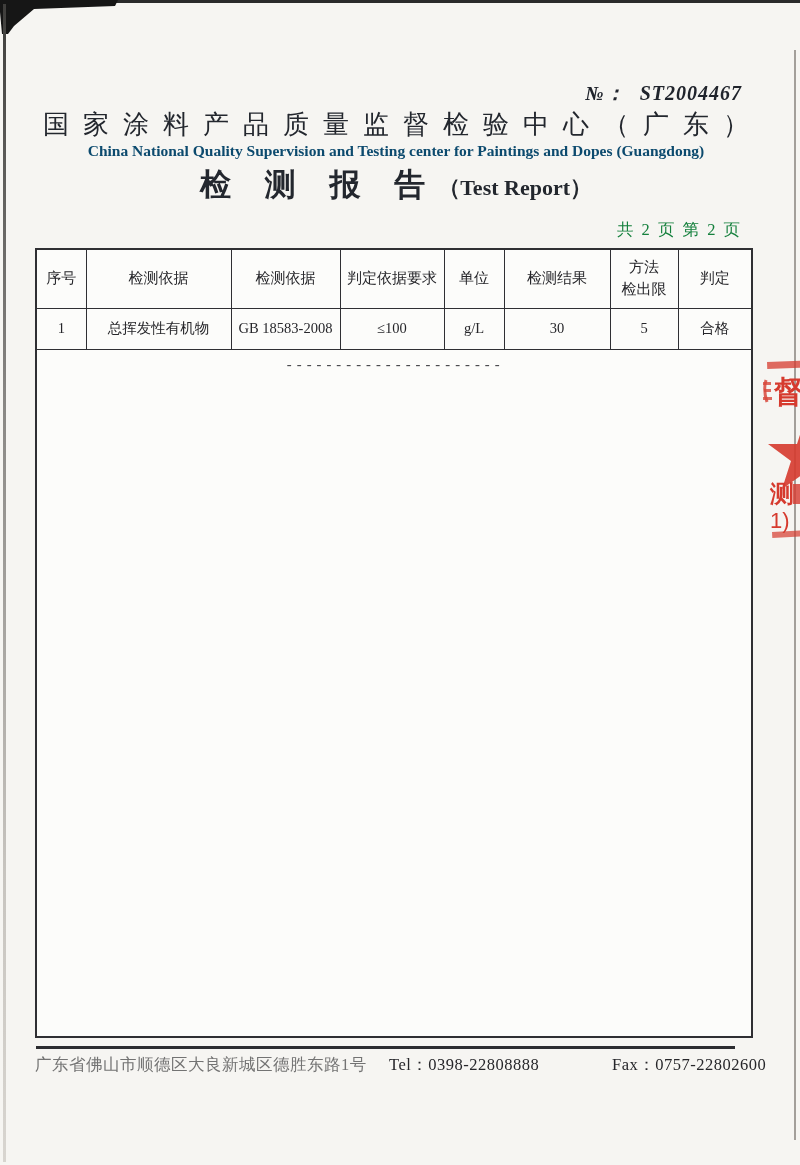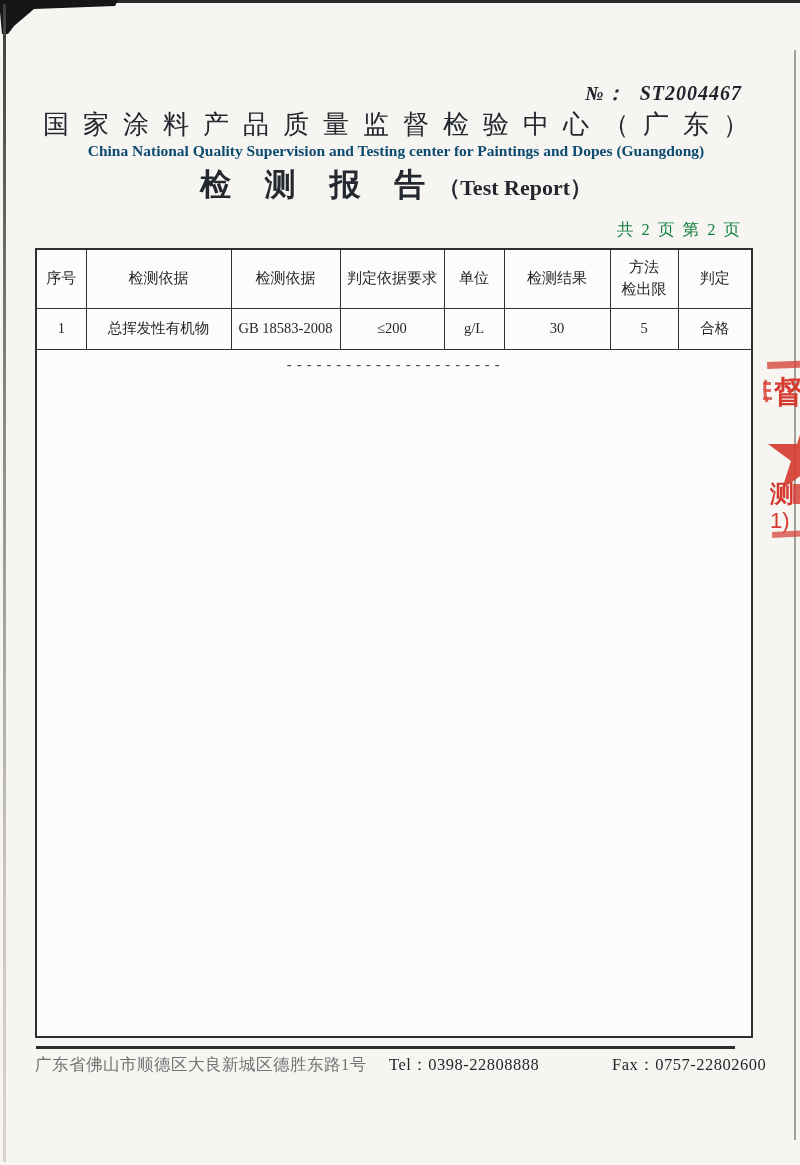--- a/index.html
+++ b/index.html
@@ -116,21 +116,21 @@
       <td>单位</td>
       <td>检测结果</td>
       <td>方法
 检出限</td>
       <td>判定</td>
     </tr>
     <tr class="data-row">
       <td>1</td>
       <td>总挥发性有机物</td>
       <td>GB 18583-2008</td>
-      <td>≤200</td>
+      <td>≤100</td>
       <td>g/L</td>
       <td>30</td>
       <td>5</td>
       <td>合格</td>
     </tr>
   </tbody>
     </table>
   <div class="dashed-sep">----------------------</div>
 </div>
 

